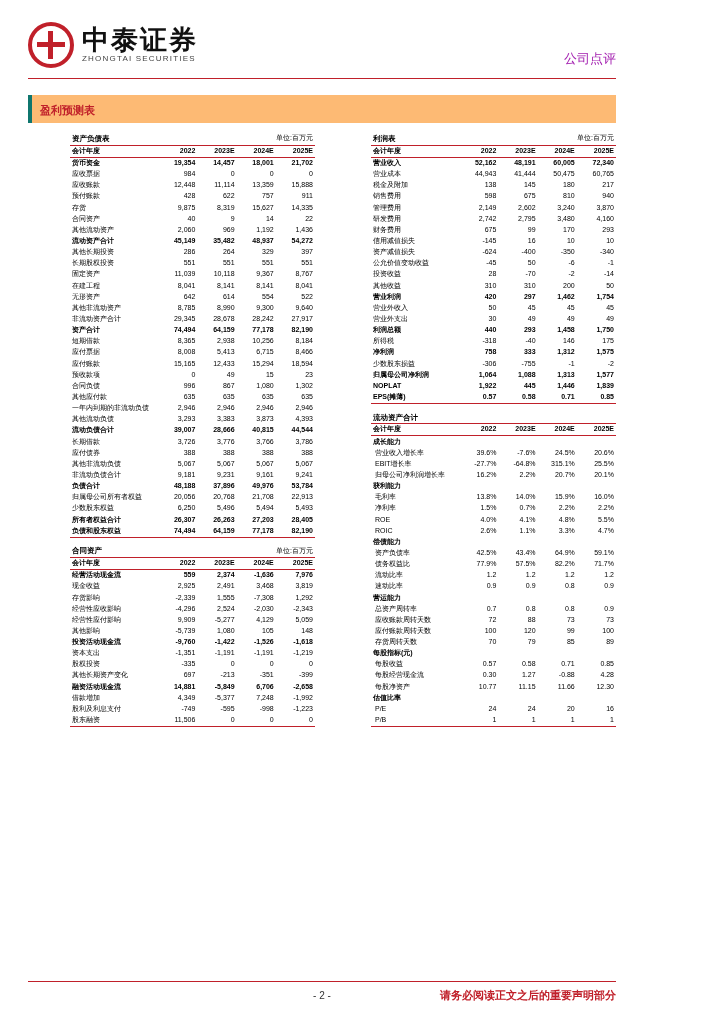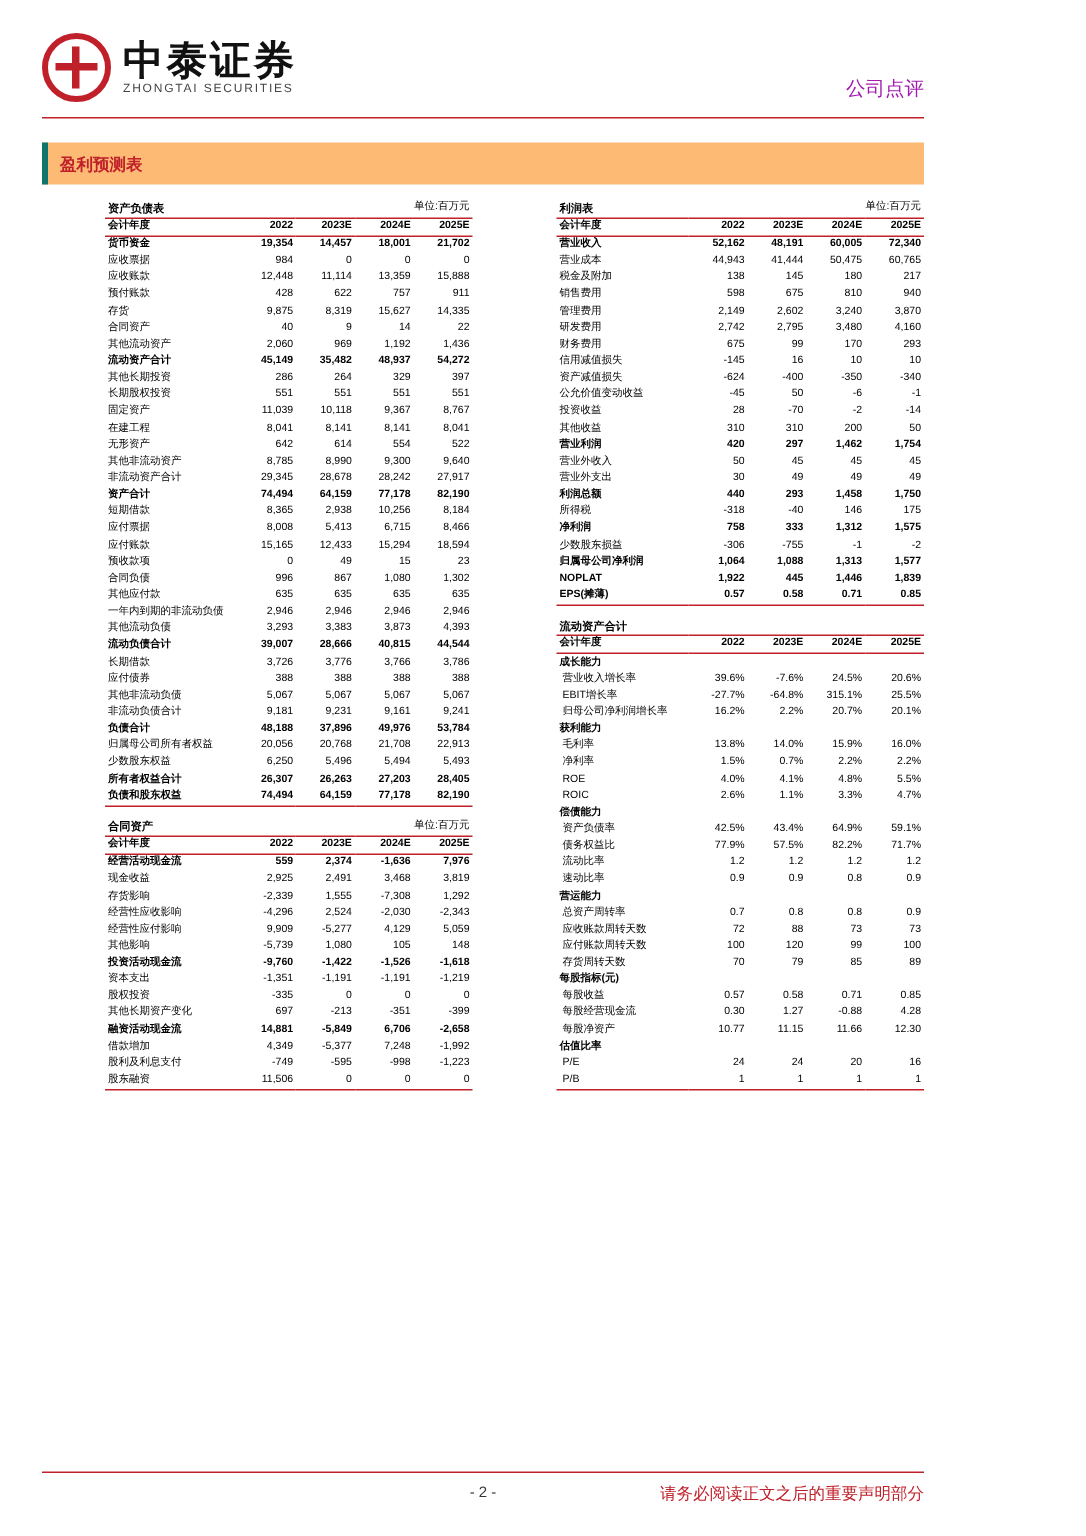--- a/index.html
+++ b/index.html
@@ -45,21 +45,21 @@
   .bold td { font-weight:bold; }
   .indent { padding-left:4px !important; }
   .endrule td { border-bottom:1px solid #c0202a; }
   .spacer td { height:8px; border:none; }
 
   
   .footer { position:absolute; left:28px; right:28px; bottom:20px; }
   .footer-rule { border-top:1px solid #c0202a; }
   .footer-inner { position:relative; }
   .pageno-center { position:absolute; left:0; right:0; text-align:center; font-size:10px; color:#333; top:8px; }
-  .footer-right { text-align:right; font-size:11px; font-weight:normal; color:#c0202a; padding-top:6px; }
+  .footer-right { text-align:right; font-size:11px; font-weight:bold; color:#c0202a; padding-top:6px; }
 </style>
 </head>
 <body>
 
 <div class="page">
 
   <div class="header">
     <div class="logo-wrap">
       <div class="logo-mark">
         <div class="ring"></div>

